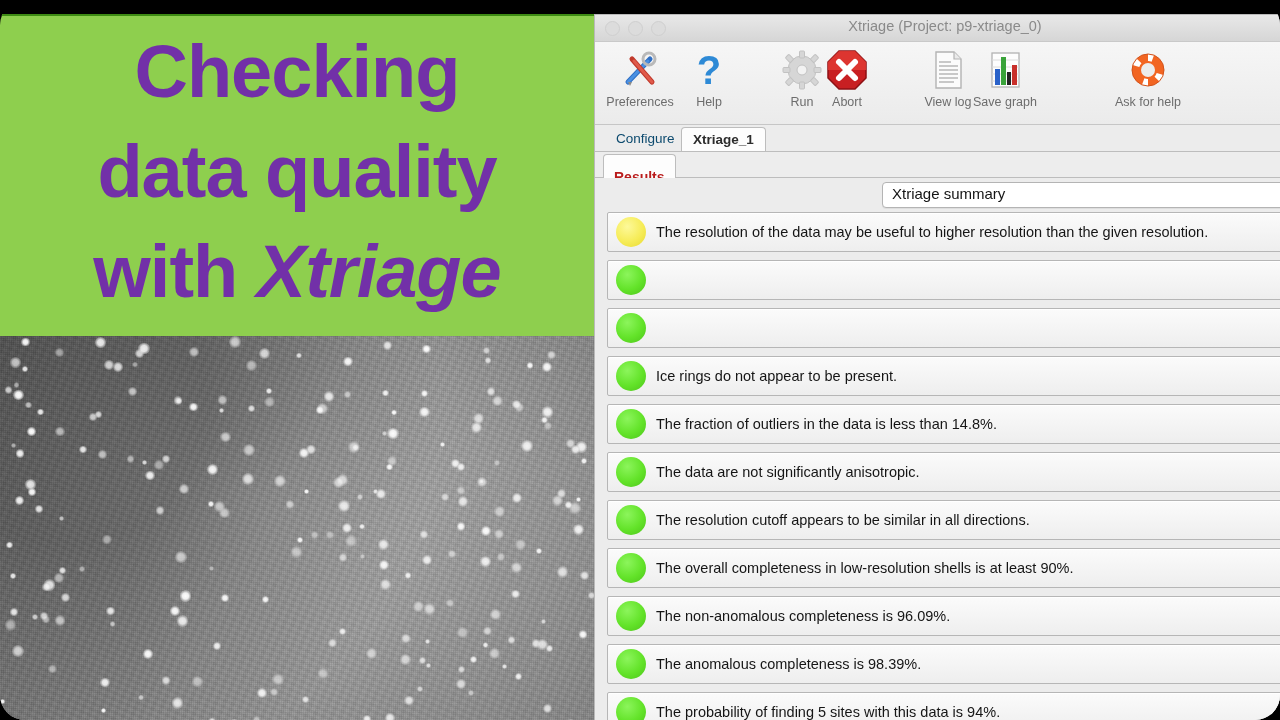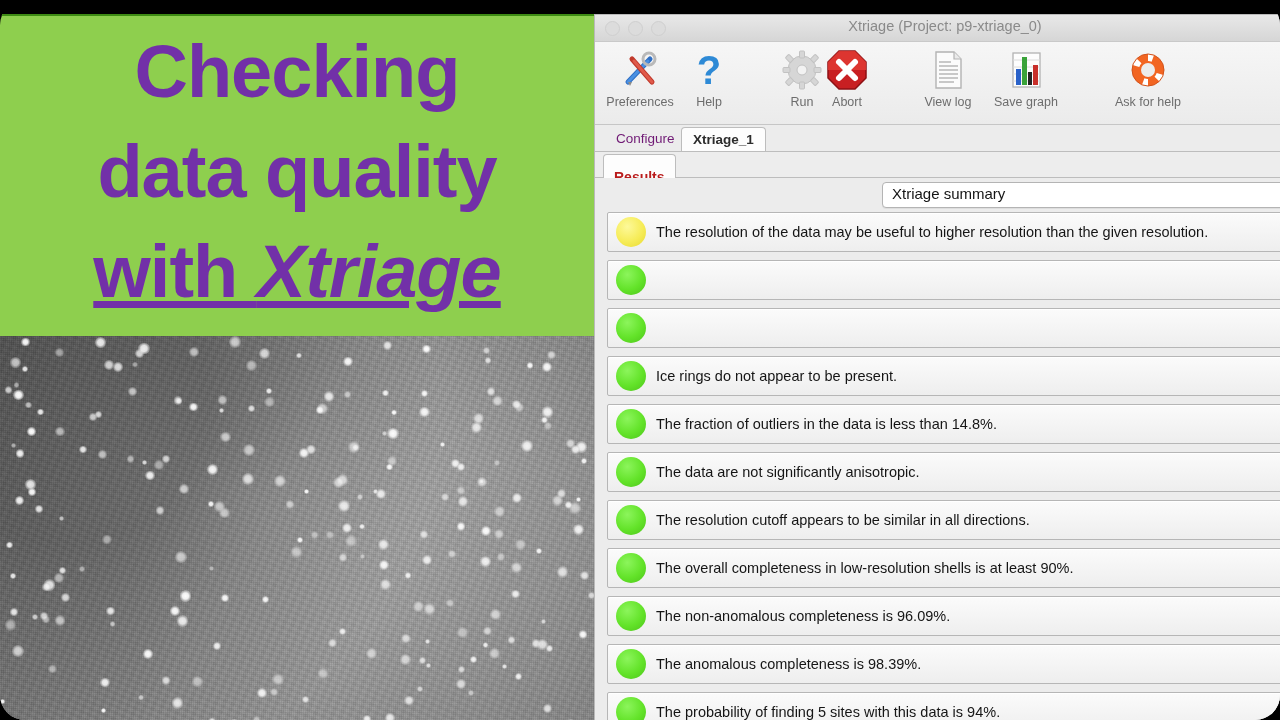--- a/index.html
+++ b/index.html
@@ -7,21 +7,21 @@
   #stage{position:relative;width:1280px;height:720px;background:#000;overflow:hidden;border-radius:25px;}
 
   
   #left-panel{position:absolute;left:0;top:14px;width:594px;height:706px;overflow:hidden;}
   #title-card{position:absolute;left:0;top:0;width:594px;height:322px;background:#8ECF4E;
               border-top:2px solid #3e8c14;box-sizing:border-box;overflow:visible;}
   #title-text{position:absolute;left:0;top:6px;width:594px;text-align:center;
               color:#7230A8;font-weight:bold;font-size:74px;line-height:100px;
               letter-spacing:-1px;font-family:"Liberation Sans",sans-serif;}
   #title-text .ital{font-style:italic;}
-  #title-line3{position:relative;text-decoration:underline;}
+  #title-line3{position:relative;}
 
   
   #diffraction{position:absolute;left:0;top:322px;width:594px;height:398px;
                background:#9b9b9b;overflow:hidden;}
   #diff-noise{position:absolute;inset:0;
     background-image:
       radial-gradient(circle at 12% 18%, rgba(0,0,0,.30) 0 22%, rgba(0,0,0,0) 60%),
       radial-gradient(circle at 88% 78%, rgba(255,255,255,.10) 0 30%, rgba(0,0,0,0) 65%),
       repeating-linear-gradient(0deg, rgba(255,255,255,.045) 0 1px, rgba(0,0,0,.045) 1px 2px),
       repeating-linear-gradient(90deg, rgba(255,255,255,.05) 0 1px, rgba(0,0,0,.05) 1px 2px),
@@ -49,21 +49,21 @@
            border-bottom:1px solid #c6c6c6;}
   .tbtn{position:absolute;top:4px;width:78px;text-align:center;cursor:default;}
   .tbtn .glyph{height:48px;display:flex;align-items:center;justify-content:center;}
   .tbtn .tlabel{font-size:12.5px;color:#6d6d6d;margin-top:1px;font-family:"Liberation Sans",sans-serif;}
 
   
   #tabstrip{position:relative;height:26px;background:#ececec;border-bottom:1px solid #bdbdbd;}
   .tab{position:absolute;top:2px;height:23px;line-height:23px;padding:0 11px;
        font-size:13.5px;color:#2d2d2d;font-family:"Liberation Sans",sans-serif;
        border-top-left-radius:4px;border-top-right-radius:4px;}
-  .tab.inactive{color:#701a75;}
+  .tab.inactive{color:#0c4a6e;}
   .tab.active{background:#fdfdfd;border:1px solid #bdbdbd;border-bottom:none;font-weight:bold;}
 
   #subtabstrip{position:relative;height:25px;background:#ededed;border-bottom:1px solid #bdbdbd;}
   .subtab{position:absolute;left:8px;top:2px;height:22px;line-height:21px;padding:12px 10px;
           font-size:14px;font-weight:bold;color:#b91c1c;background:#fdfdfd;
           border:1px solid #bdbdbd;border-bottom:none;
           border-top-left-radius:4px;border-top-right-radius:4px;
           font-family:"Liberation Sans",sans-serif;}
 
   
@@ -415,21 +415,21 @@
               <line x1="12" y1="21" x2="31" y2="21"></line>
                 <line x1="12" y1="25" x2="31" y2="25"></line>
               <line x1="12" y1="29" x2="31" y2="29"></line>
                 <line x1="12" y1="33" x2="27" y2="33"></line>
             </g>
           </svg>
         </div>
         <div class="tlabel">View log</div>
       </div>
 
-      <div class="tbtn" style="left:392px">
+      <div class="tbtn" style="left:371px">
         <div class="glyph">
           <svg width="42" height="42" viewBox="0 0 42 42">
             <rect x="8" y="4" width="27" height="34" fill="#fdfdfd" stroke="#b3b3b3" stroke-width="1.3"></rect>
             <g stroke="#dcdcdc" stroke-width="1">
               <line x1="8" y1="11" x2="35" y2="11"></line>
                 <line x1="8" y1="18" x2="35" y2="18"></line>
               <line x1="8" y1="25" x2="35" y2="25"></line>
                 <line x1="8" y1="32" x2="35" y2="32"></line>
             </g>
             <rect x="11" y="20" width="5" height="16" fill="#2a62c9"></rect>

